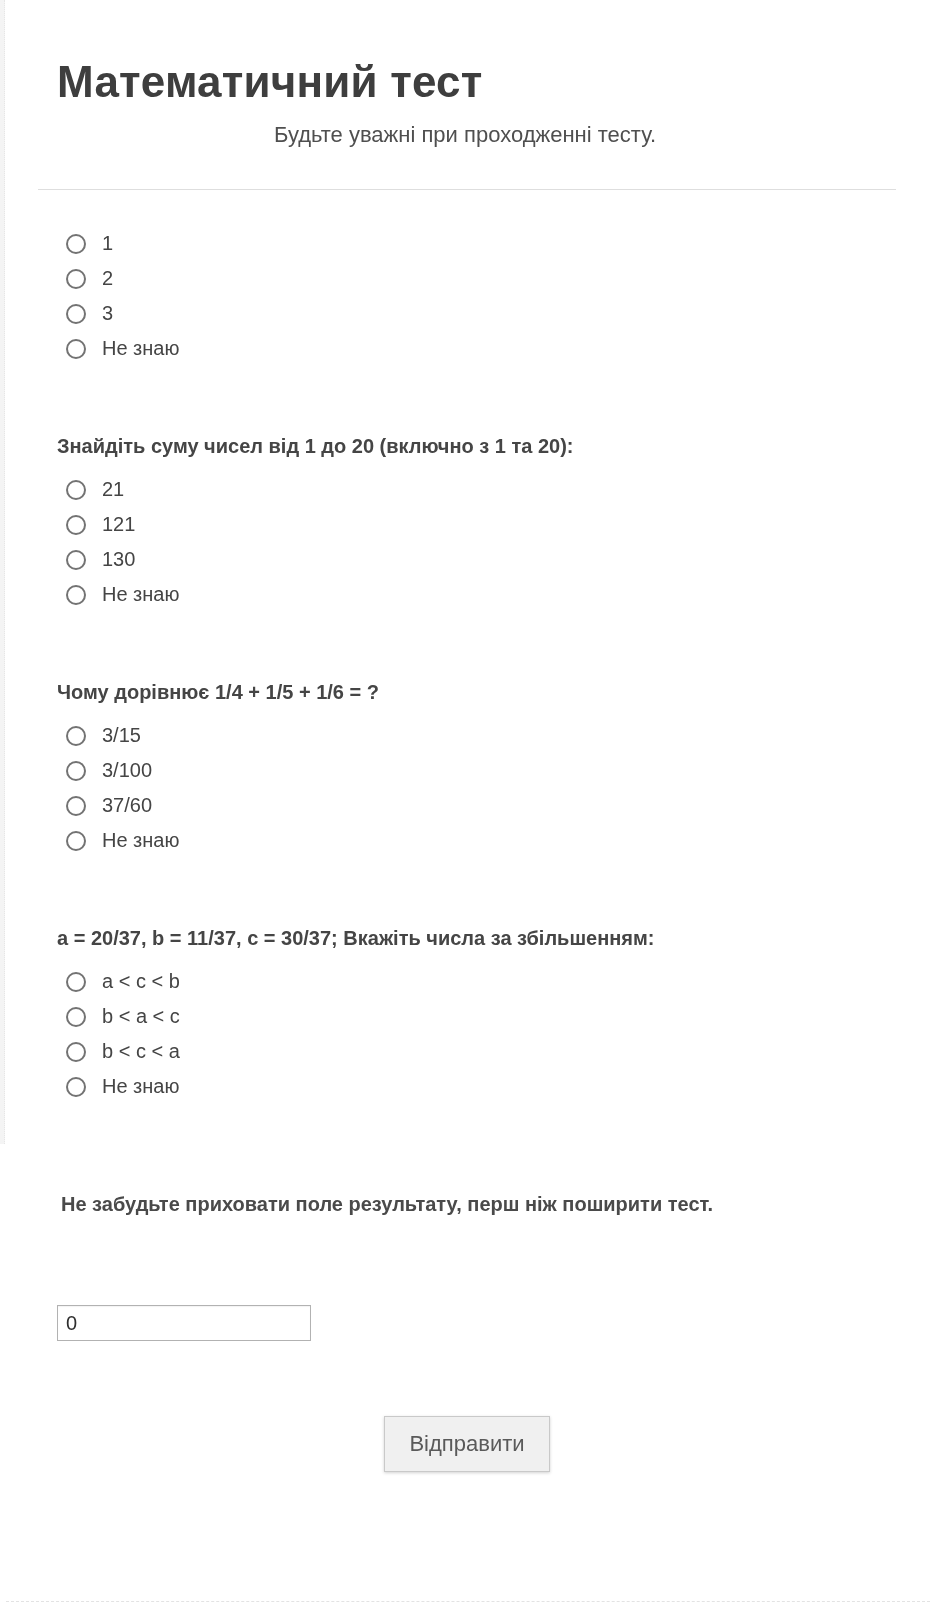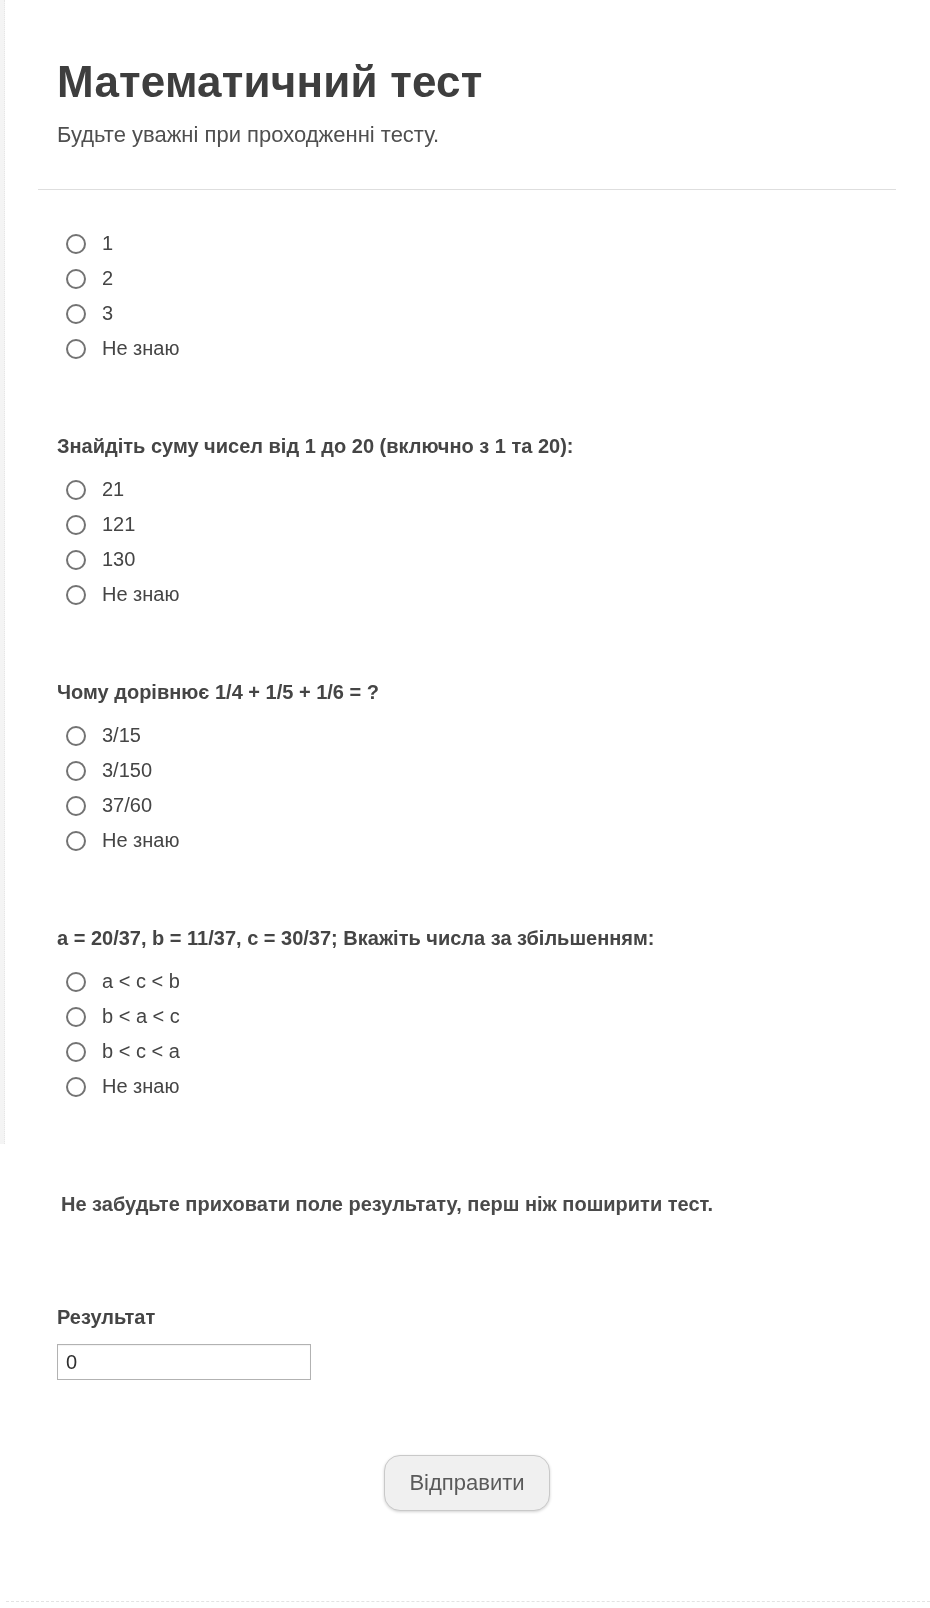--- a/index.html
+++ b/index.html
@@ -62,20 +62,21 @@
     font-weight: bold;
     color: var(--title-text);
     letter-spacing: 0.2px;
   }
   .form-subtitle {
     margin: 13px 0 0 0;
     font-size: 22px;
     line-height: 30px;
     font-weight: normal;
     color: var(--subtitle-text);
+    text-align: center;
   }
   .divider {
     border: none;
     border-top: 1px solid var(--divider);
     margin: 39px -23px 0 -19px;
     height: 0;
   }
   .question {
     margin-top: 68px;
   }
@@ -148,21 +149,21 @@
   .submit-row {
     margin-top: 75px;
   }
   .submit-btn {
     display: block;
     margin-left: 327px;
     width: 166px;
     height: 56px;
     background: var(--button-background);
     border: 1px solid var(--button-border);
-    border-radius: 16px;
+    border-radius: 0;
     box-shadow: 0 1px 3px rgba(0,0,0,0.18);
     font-family: inherit;
     font-size: 22px;
     color: var(--button-text);
     cursor: pointer;
   }
 </style>
 </head>
 <body>
 
@@ -231,21 +232,21 @@
   <section class="question">
     <h2 class="q-label">Чому дорівнює 1/4 + 1/5 + 1/6 = ?</h2>
     <div class="q-options">
   <label class="option">
     <span class="radio"></span>
     <span class="option-label">3/15</span>
   </label>
 
   <label class="option">
     <span class="radio"></span>
-    <span class="option-label">3/150</span>
+    <span class="option-label">3/100</span>
   </label>
 
   <label class="option">
     <span class="radio"></span>
     <span class="option-label">37/60</span>
   </label>
 
   <label class="option">
     <span class="radio"></span>
     <span class="option-label">Не знаю</span>
@@ -275,21 +276,20 @@
     <span class="radio"></span>
     <span class="option-label">Не знаю</span>
   </label>
 </div>
   </section>
 </div>
 
       <p class="note">Не забудьте приховати поле результату, перш ніж поширити тест.</p>
 
       <div class="result">
-        <label class="result-label">Результат</label>
         <input type="text" class="result-input" value="0" style="">
       </div>
 
       <div class="submit-row">
         <button type="button" class="submit-btn">Відправити</button>
       </div>
 
     </div>
   </div>
 </div>

